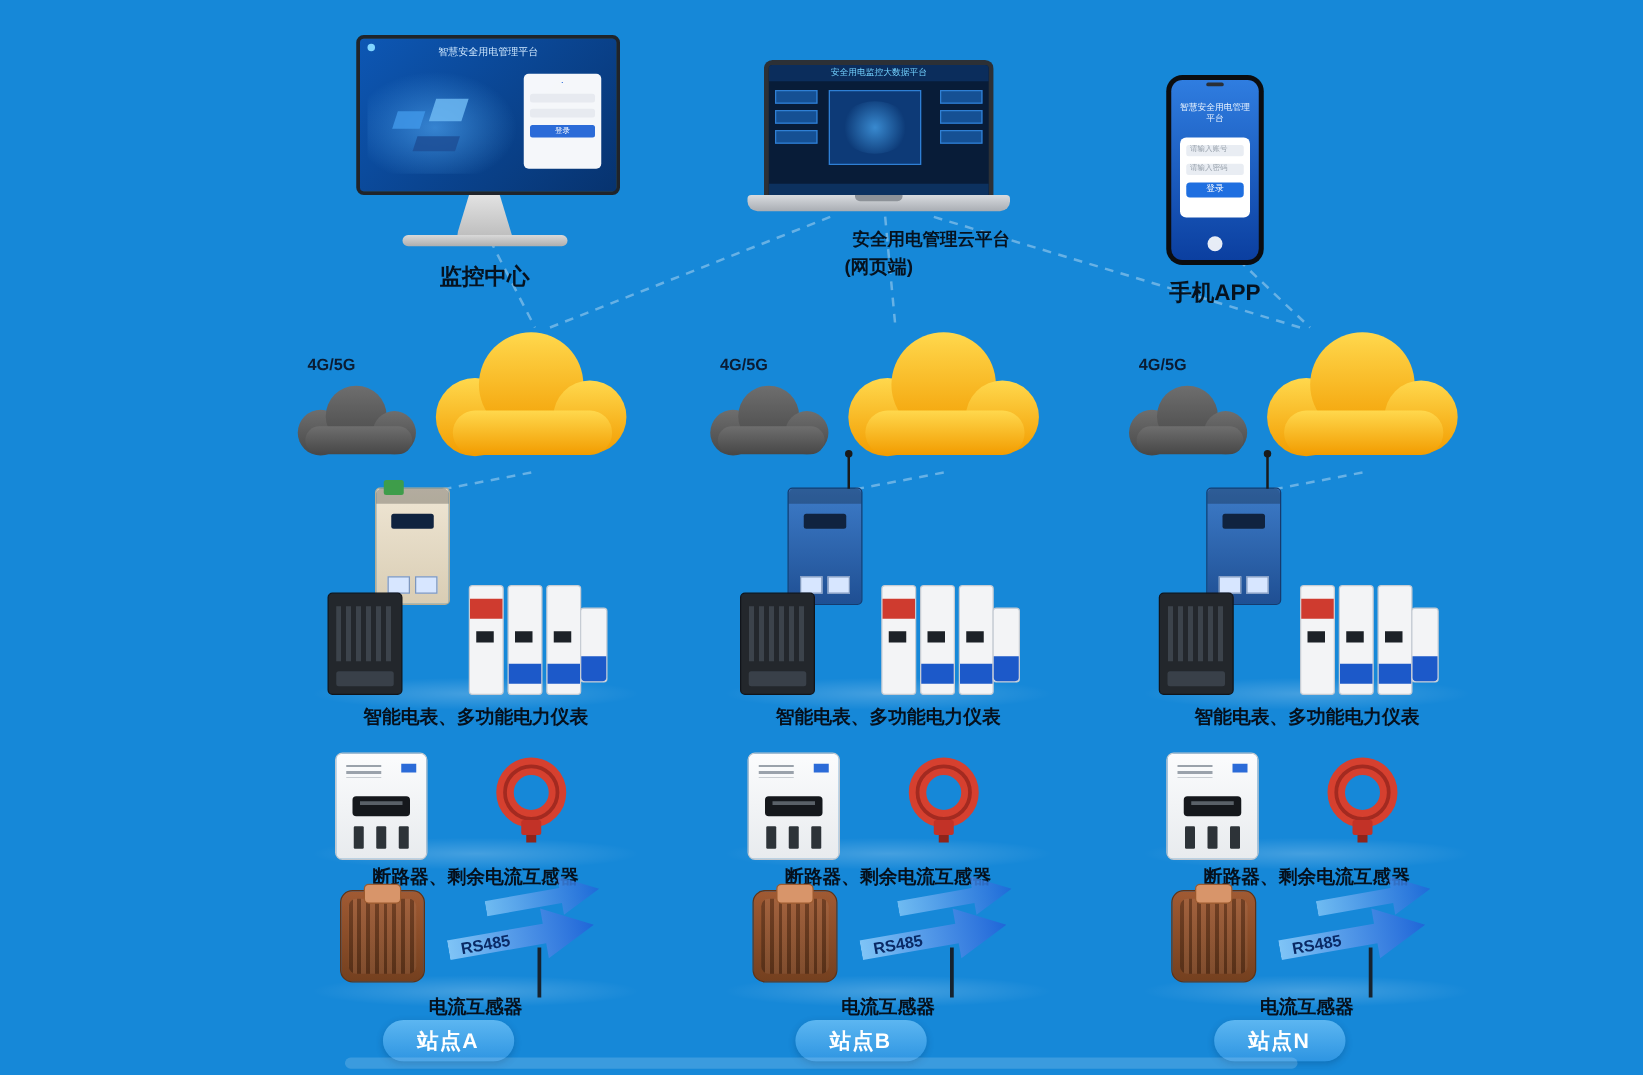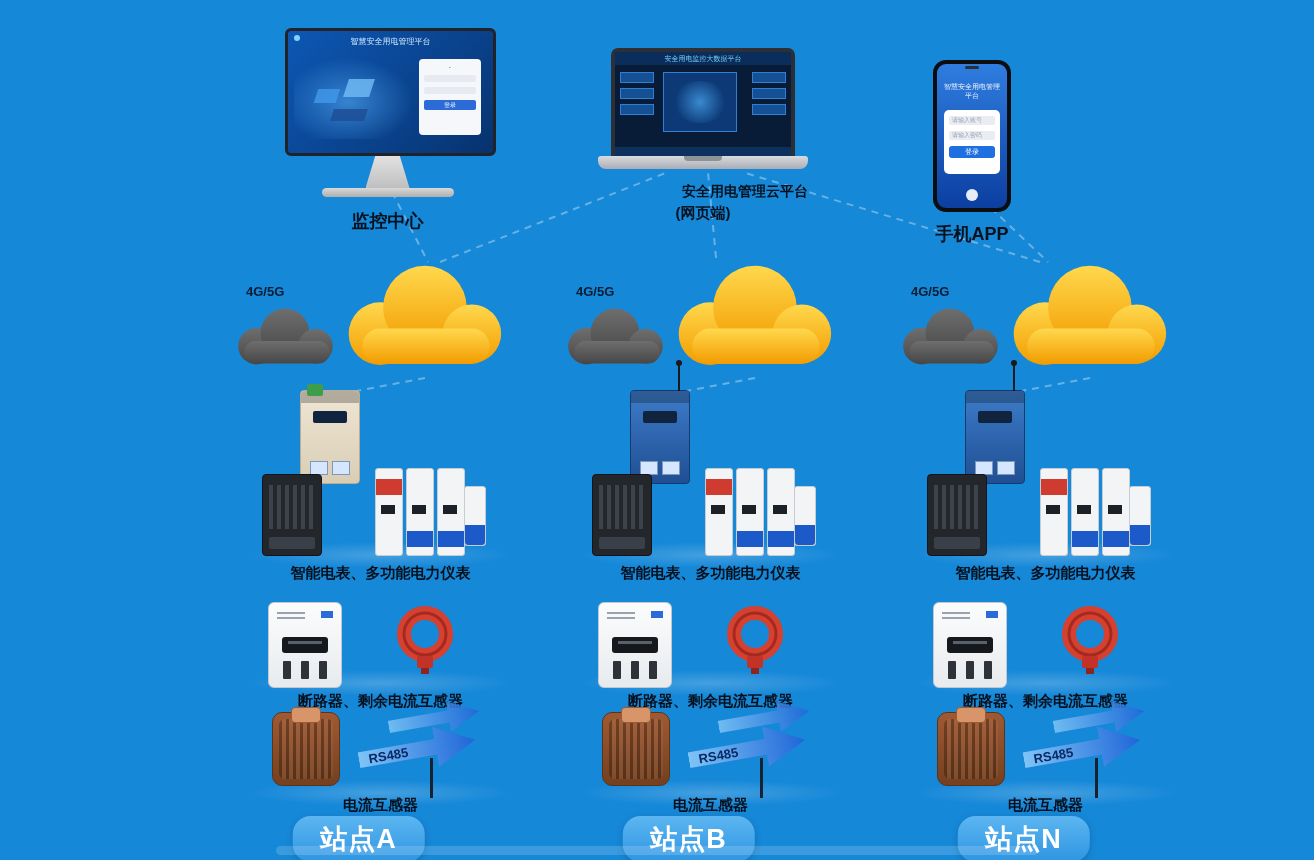--- a/index.html
+++ b/index.html
@@ -126,21 +126,21 @@
        background:linear-gradient(90deg,#7fc4f6,#1f66d8);
        clip-path:polygon(0 32%,66% 32%,66% 4%,100% 50%,66% 96%,66% 68%,0 68%);
        transform:rotate(-10deg);display:flex;align-items:center;}
   .bus span{margin-left:10px;font-size:13px;font-weight:bold;color:#0a2a66;}
   .bus2{top:452px;left:150px;width:92px;height:34px;opacity:.85;}
   .wire{position:absolute;left:192px;top:508px;width:3px;height:40px;background:#16222e;}
 
   .ribbon{position:absolute;top:566px;left:calc(50% - 22px);transform:translateX(-50%);
           background:linear-gradient(180deg,#5cb6f1,#2e95e2);border-radius:18px;padding:5px 28px;
           box-shadow:0 2px 6px rgba(0,40,80,.25);}
-  .ribbon span{color:#fff;font-size:27px;font-weight:bold;letter-spacing:1px;white-space:nowrap;}
+  .ribbon span{color:#fff;font-size:17px;font-weight:bold;letter-spacing:1px;white-space:nowrap;}
 
   .bottom-band{position:absolute;left:276px;top:846px;width:762px;height:9px;background:rgba(255,255,255,.16);border-radius:5px;}
 </style>
 </head>
 <body>
 
 <svg width="0" height="0" style="position:absolute">
   <defs>
     <linearGradient id="gradY" x1="0" y1="0" x2="0" y2="1">
       <stop offset="0" stop-color="#ffd84d"></stop>

